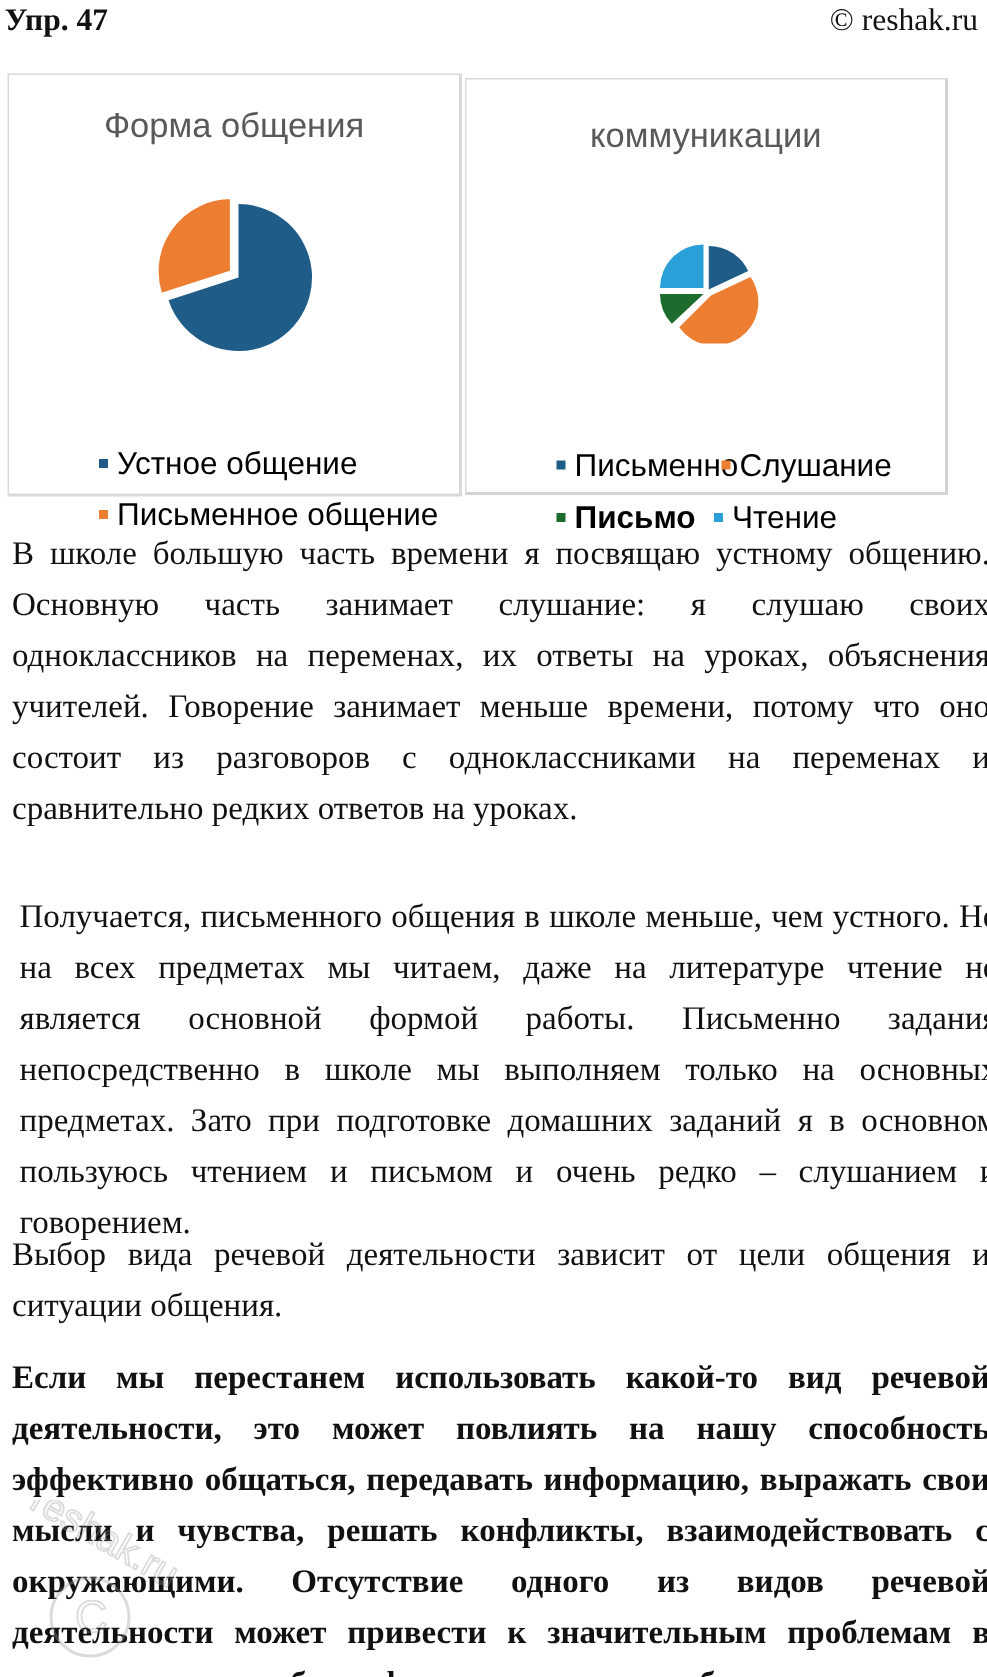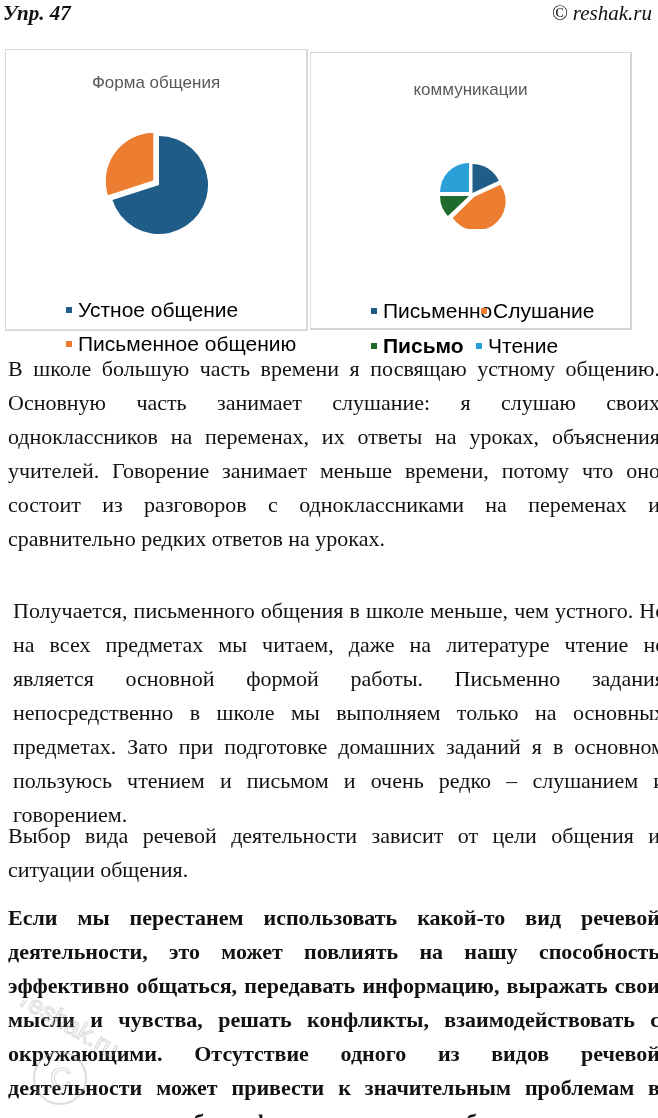--- a/index.html
+++ b/index.html
@@ -1,23 +1,23 @@
 <!DOCTYPE html>
 <html><head>
 <meta charset="utf-8">
 <style>
   html, body { margin: 0; padding: 0; background: #ffffff; }
   body { width: 658px; height: 1118px; position: relative; overflow: hidden; color: #111; }
-  .header { position: absolute; top: 0; left: 0; width: 658px; height: 34px; font-family: "Liberation Serif", serif; font-size: 21px; font-style: italic; }
+  .header { position: absolute; top: 0; left: 0; width: 658px; height: 34px; font-family: "Liberation Serif", serif; font-size: 21px; }
   .ex-num { position: absolute; left: 3px; top: 1px; font-weight: bold; }
   .brand { position: absolute; right: 6px; top: 1px; }
   .chart { position: absolute; background: #fff; border: 1px solid #d9d9d9; box-sizing: border-box; font-family: "Liberation Sans", sans-serif; color: #595959; }
   .chart1 { left: 5px; top: 49px; width: 303px; height: 282px; border-right: 2px solid #d9d9d9; border-bottom: 2px solid #d9d9d9; }
   .chart2 { left: 310px; top: 52px; width: 322px; height: 278px; border-right: 2px solid #d4d4d4; border-bottom: 2px solid #d4d4d4; }
-  .chart-title { position: absolute; width: 100%; text-align: center; font-size: 17px; line-height: 38px; color: #595959; }
+  .chart-title { position: absolute; width: 100%; text-align: center; font-size: 23px; line-height: 38px; color: #595959; }
   .chart1 .chart-title { top: 14px; }
   .chart2 .chart-title { top: 18px; }
   .pie { position: absolute; }
   .legend-item { position: absolute; font-size: 21px; color: #000000; white-space: nowrap; margin-top: 40px; }
   .swatch { display: inline-block; width: 6px; height: 6px; margin-right: 6px; vertical-align: middle; position: relative; top: -1px; }
   .text { position: absolute; left: 8px; width: 652px; font-family: "Liberation Serif", serif; font-size: 22px; line-height: 34px; text-align: justify; color: #111; }
   .p1 { top: 352px; }
   .p2 { top: 589px; }
   .p3 { top: 819px; }
   .p4 { top: 901px; font-weight: bold; }
@@ -36,21 +36,21 @@
   <svg class="pie" style="left:95px; top:77px;" width="112" height="112" viewBox="-56 -56 112 112">
 
     <path fill="#1f5c87" d="M 2 2 L 2 -47 A 49 49 0 1 1 -44.6 17.1 Z"></path>
 
     <path fill="#ed7d31" stroke="#fff" stroke-width="1.5" d="M -3 -2 L -49.6 13.1 A 49 49 0 0 1 -3 -51 Z"></path>
   </svg>
   <div class="legend-item" style="left:60px; top:208px;">
     <span class="swatch" style="background:#1f5c87"></span><span>Устное общение</span>
   </div>
   <div class="legend-item" style="left:60px; top:242px;">
-    <span class="swatch" style="background:#ed7d31"></span><span>Письменное общению</span>
+    <span class="swatch" style="background:#ed7d31"></span><span>Письменное общение</span>
   </div>
 </div>
 
 <div class="chart chart2">
   <div class="chart-title">
     <div>коммуникации</div>
   </div>
   <svg class="pie" style="left:125px; top:106px;" width="70" height="70" viewBox="-35 -35 70 70">
 
     <path fill="#1f5c87" d="M 1.5 -1 L 1.5 -30 A 29 29 0 0 1 27.8 -13.3 Z"></path>

